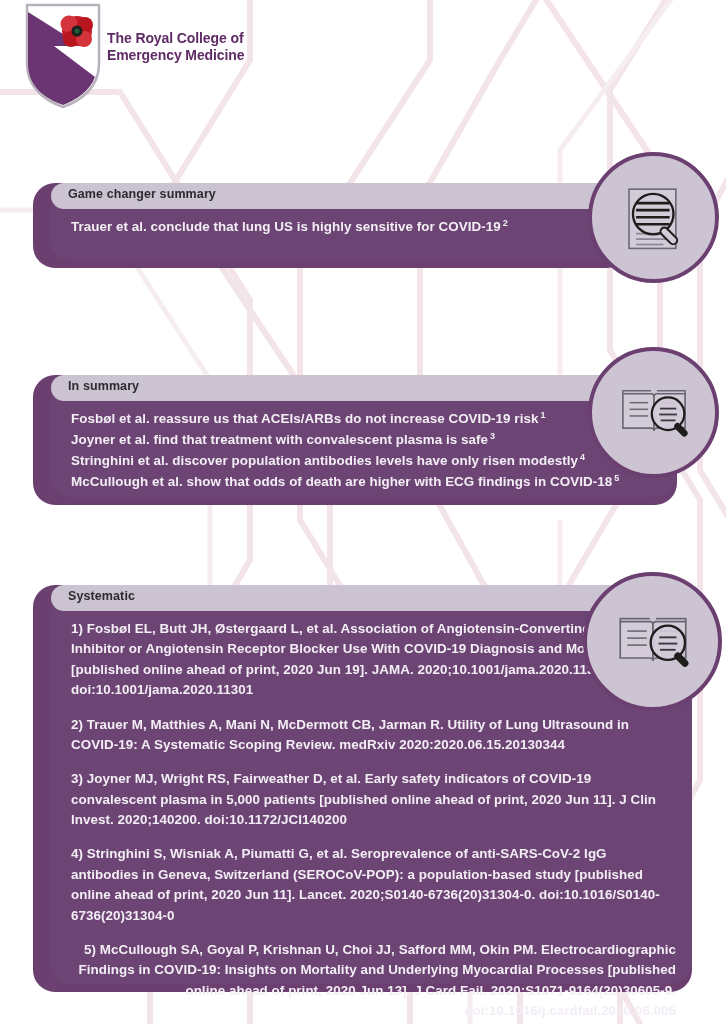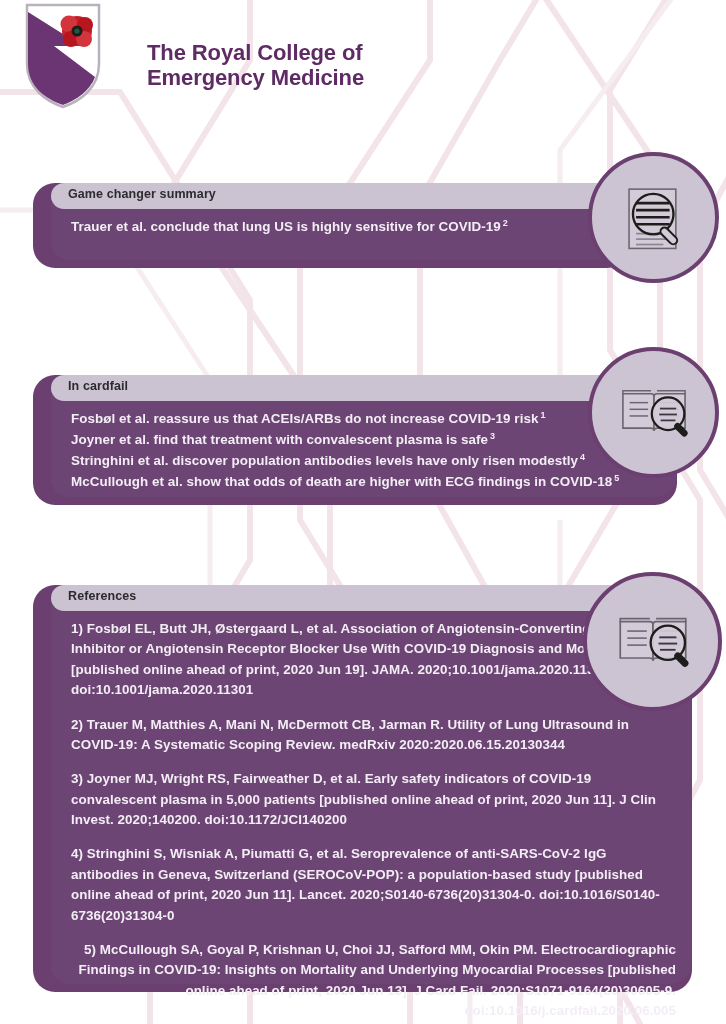--- a/index.html
+++ b/index.html
@@ -45,25 +45,24 @@
     top: 2px;
     width: 78px;
     height: 108px;
   }
   #brand-text {
     position: absolute;
     left: 107px;
     top: 14px;
     color: #5e2b64;
     font-weight: bold;
-    font-size: 22px;
+    font-size: 14px;
     line-height: 1.17;
     letter-spacing: -0.1px;
     white-space: pre-line;
-    margin-left: 40px;
   }
   #brand-text .line2 { display: block; }
 
   
   .card {
     position: absolute;
     z-index: 2;
   }
   .card-outer {
     position: absolute;
@@ -228,21 +227,21 @@
 
       <circle cx="49" cy="45" r="26" fill="none" stroke="#1d1d1b" stroke-width="3"></circle>
       <rect x="64" y="60" width="10" height="26" rx="5" fill="#d4cbd9" stroke="#1d1d1b" stroke-width="2.6" transform="rotate(-45 69 73)"></rect>
     </svg>
   </div>
 
   <div class="card" id="card-summary">
     <div class="card-outer"></div>
     <div class="card-body"></div>
     <div class="card-titlebar"></div>
-    <div class="card-title">In cardfail</div>
+    <div class="card-title">In summary</div>
     <div class="card-content">
       <span class="sum-line">
         <span>Fosbøl et al. reassure us that ACEIs/ARBs do not increase COVID-19 risk</span><sup class="refnum">1</sup>
       </span>
       <span class="sum-line">
         <span>Joyner et al. find that treatment with convalescent plasma is safe</span><sup class="refnum">3</sup>
       </span>
       <span class="sum-line">
         <span>Stringhini et al. discover population antibodies levels have only risen modestly</span><sup class="refnum">4</sup>
       </span>
@@ -279,21 +278,21 @@
         <line x1="59" y1="60" x2="79" y2="60"></line>
       </g>
       <rect x="82" y="62" width="9" height="22" rx="4.5" fill="#1d1d1b" transform="rotate(-45 86 73)"></rect>
     </svg>
   </div>
 
   <div class="card" id="card-references">
     <div class="card-outer"></div>
     <div class="card-body"></div>
     <div class="card-titlebar"></div>
-    <div class="card-title">References</div>
+    <div class="card-title">Systematic</div>
     <div class="card-content">
       <div class="ref-para">1) Fosbøl EL, Butt JH, Østergaard L, et al. Association of Angiotensin-Converting Enzyme Inhibitor or Angiotensin Receptor Blocker Use With COVID-19 Diagnosis and Mortality [published online ahead of print, 2020 Jun 19]. JAMA. 2020;10.1001/jama.2020.11301. doi:10.1001/jama.2020.11301</div>
       <div class="ref-para">2) Trauer M, Matthies A, Mani N, McDermott CB, Jarman R. Utility of Lung Ultrasound in COVID-19: A Systematic Scoping Review. medRxiv 2020:2020.06.15.20130344</div>
       <div class="ref-para">3) Joyner MJ, Wright RS, Fairweather D, et al. Early safety indicators of COVID-19 convalescent plasma in 5,000 patients [published online ahead of print, 2020 Jun 11]. J Clin Invest. 2020;140200. doi:10.1172/JCI140200</div>
       <div class="ref-para">4) Stringhini S, Wisniak A, Piumatti G, et al. Seroprevalence of anti-SARS-CoV-2 IgG antibodies in Geneva, Switzerland (SEROCoV-POP): a population-based study [published online ahead of print, 2020 Jun 11]. Lancet. 2020;S0140-6736(20)31304-0. doi:10.1016/S0140-6736(20)31304-0</div>
       <div class="ref-para">5) McCullough SA, Goyal P, Krishnan U, Choi JJ, Safford MM, Okin PM. Electrocardiographic Findings in COVID-19: Insights on Mortality and Underlying Myocardial Processes [published online ahead of print, 2020 Jun 13]. J Card Fail. 2020;S1071-9164(20)30605-9. doi:10.1016/j.cardfail.2020.06.005</div>
     </div>
   </div>
 
   <div class="icon-badge" id="badge-references">

